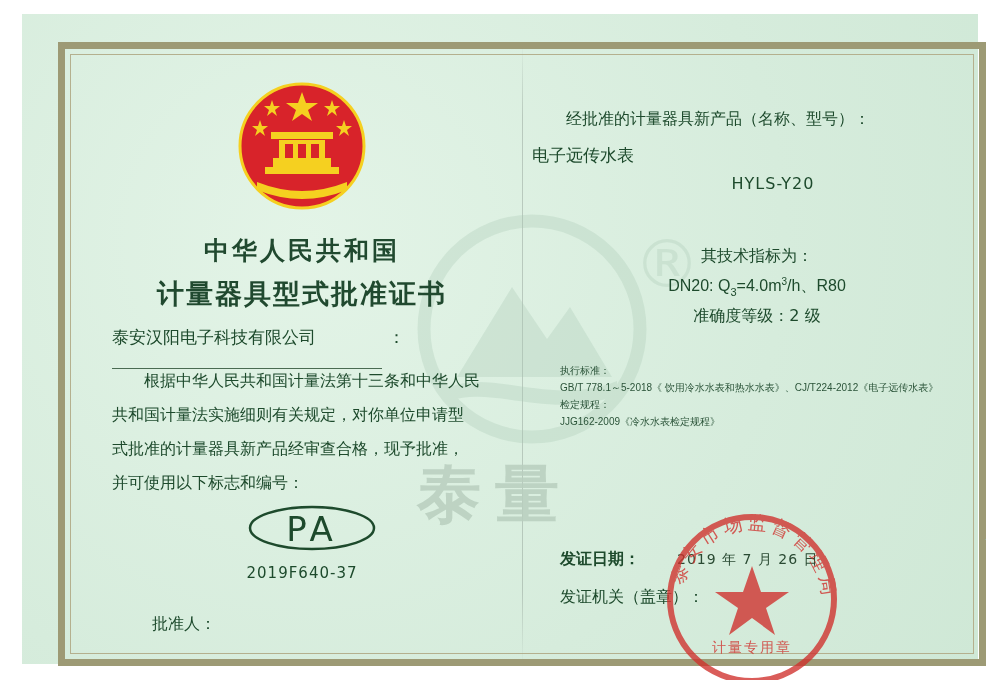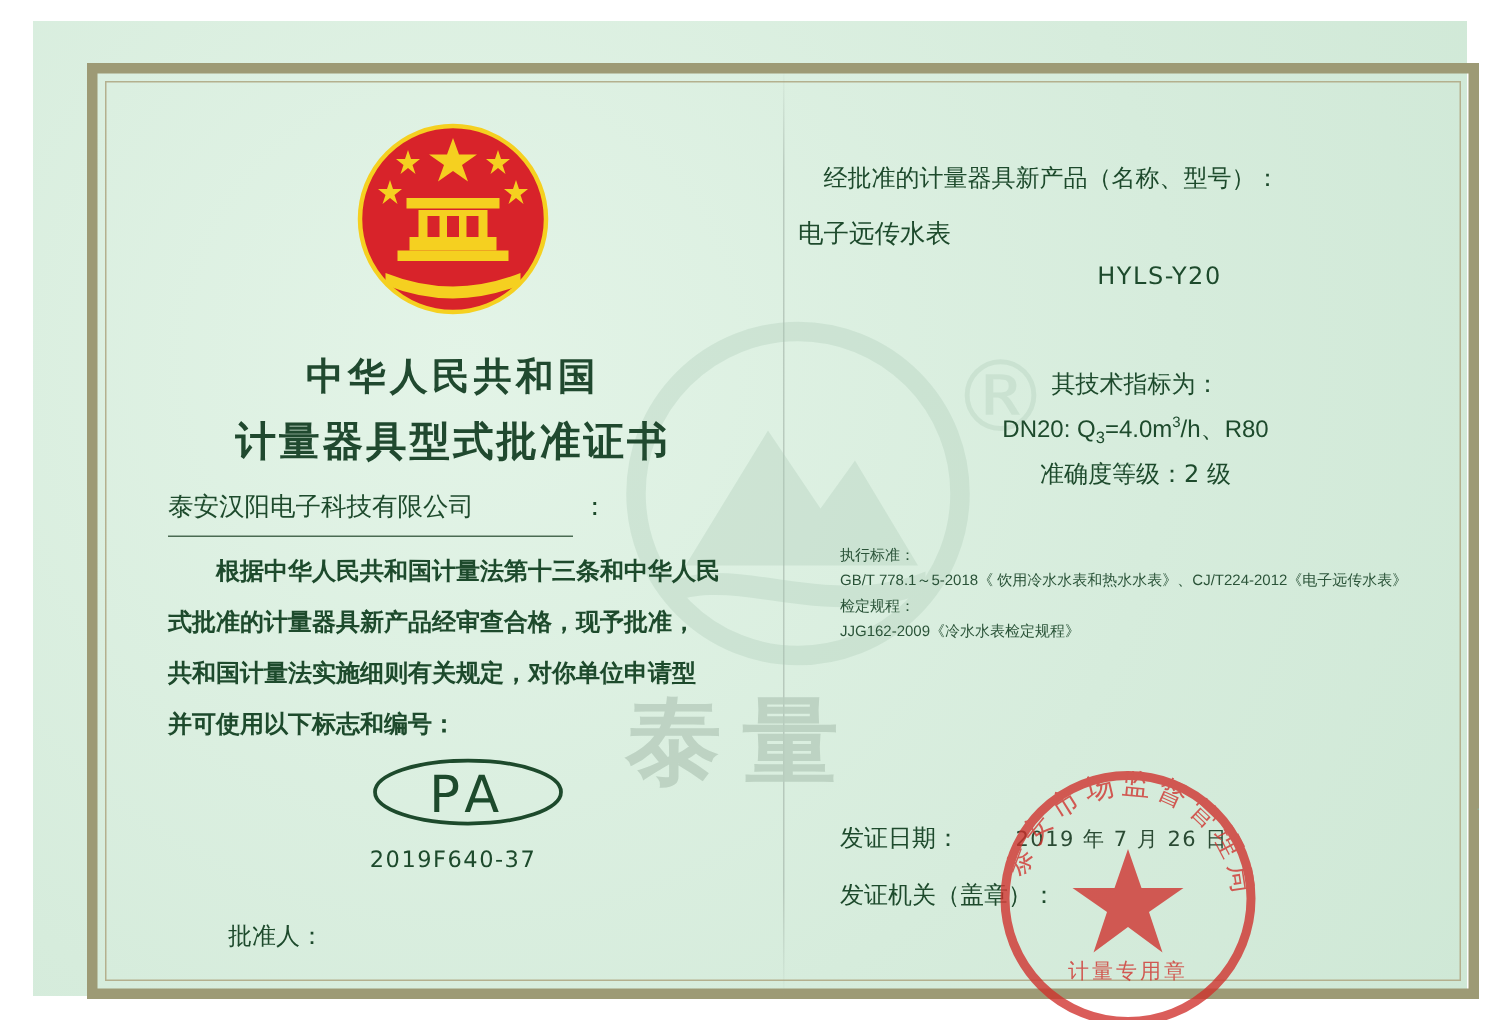--- a/index.html
+++ b/index.html
@@ -126,40 +126,40 @@
     left: 30px;
     top: 262px;
     width: 390px;
   }
   .company-name {
     display: inline-block;
     font-family: "DejaVu Sans", sans-serif;
     font-size: 17px;
     color: #1d4a2c;
     border-bottom: 1px solid #4a6b52;
-    padding-bottom: 8px;
+    padding-bottom: 19px;
     min-width: 270px;
   }
   .company-colon {
     font-family: "DejaVu Sans", sans-serif;
     font-size: 17px;
     color: #1d4a2c;
     padding-left: 6px;
   }
   .body-text {
     position: absolute;
     left: 30px;
     top: 300px;
     width: 390px;
     font-family: "DejaVu Sans", sans-serif;
     font-size: 16px;
     line-height: 34px;
     color: #1d4a2c;
   }
-  .body-text p { margin: 0; font-weight: bold; }
+  .body-text p { margin: 0; }
   .indent { text-indent: 32px; }
 
   .pa-mark {
     position: absolute;
     left: 165px;
     top: 440px;
     width: 130px;
     height: 48px;
   }
   .cert-no {
@@ -185,21 +185,21 @@
   
   .right {
     position: absolute;
     left: 510px;
     top: 50px;
     width: 450px;
     height: 580px;
   }
   .r-heading {
     position: absolute;
-    left: 17px;
+    left: 34px;
     top: 45px;
     width: 420px;
     font-family: "DejaVu Sans", sans-serif;
     font-size: 16px;
     color: #1d4a2c;
   }
   .r-product {
     position: absolute;
     left: 0;
     top: 80px;
@@ -261,20 +261,21 @@
     line-height: 17px;
     color: #2a5338;
   }
   .r-issue-date {
     position: absolute;
     left: 28px;
     top: 485px;
     font-family: "DejaVu Sans", sans-serif;
     font-size: 16px;
     color: #1d4a2c;
+    font-weight: bold;
   }
   .r-date-value {
     position: absolute;
     left: 145px;
     top: 487px;
     font-family: "DejaVu Sans", sans-serif;
     font-size: 14px;
     color: #2a4a33;
     letter-spacing: 1px;
   }
@@ -344,22 +345,22 @@
 
       <div class="title-cn">中华人民共和国</div>
       <div class="title-cn2">计量器具型式批准证书</div>
 
       <div class="company-line">
         <span class="company-name">泰安汉阳电子科技有限公司</span><span class="company-colon">：</span>
       </div>
 
       <div class="body-text">
         <p class="indent">根据中华人民共和国计量法第十三条和中华人民</p>
+        <p>共和国计量法实施细则有关规定，对你单位申请型</p>
         <p>式批准的计量器具新产品经审查合格，现予批准，</p>
-        <p>共和国计量法实施细则有关规定，对你单位申请型</p>
         <p>并可使用以下标志和编号：</p>
       </div>
 
       <svg class="pa-mark" viewBox="0 0 130 48">
         <ellipse cx="65" cy="24" rx="62" ry="21" fill="none" stroke="#1d4a2c" stroke-width="2.5"></ellipse>
         <text x="65" y="37" text-anchor="middle" font-family="DejaVu Sans, sans-serif" font-size="34" letter-spacing="5" fill="#1d4a2c">PA</text>
       </svg>
 
       <div class="cert-no">2019F640-37</div>
       <div class="approver">批准人：</div>

